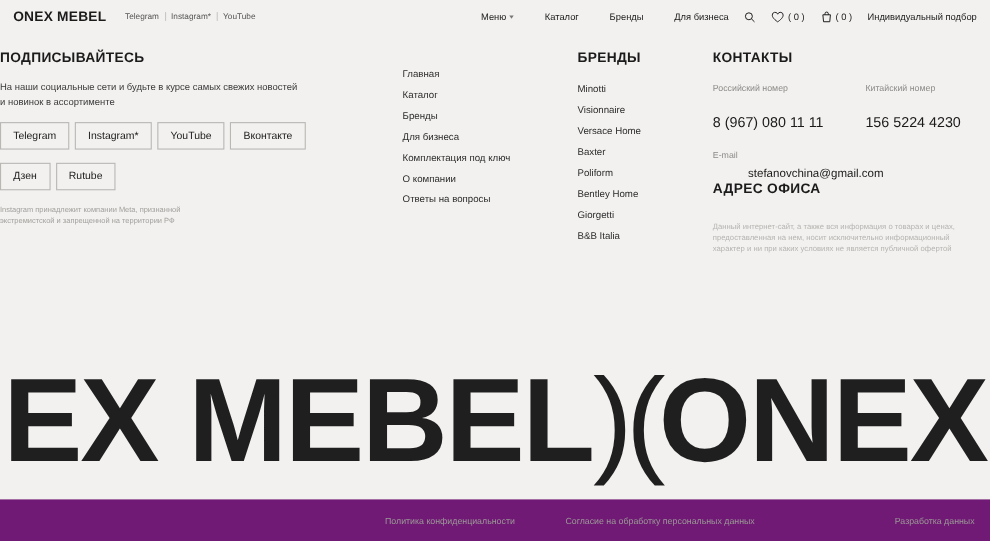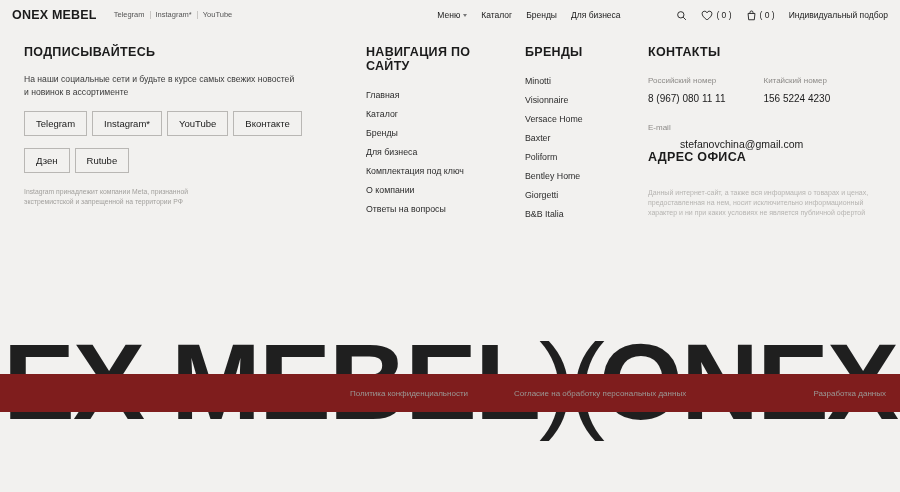--- a/index.html
+++ b/index.html
@@ -3,37 +3,37 @@
 <meta charset="utf-8">
 <style>
   * { box-sizing: border-box; margin: 0; padding: 0; }
   html, body {
     width: 900px; height: 492px;
     background: #f2f1ef;
     font-family: "Liberation Sans", sans-serif;
     color: #1b1b1b;
     overflow: hidden;
   }
-  .page { position: relative; width: 900px; height: 412px; background: #f2f1ef; }
+  .page { position: relative; width: 900px; height: 492px; background: #f2f1ef; }
 
   
   .header {
     position: absolute; top: 0; left: 0; width: 900px; height: 30px;
     display: flex; align-items: center; padding: 0 12px;
     background: #f2f1ef;
   }
   .logo { font-size: 12.5px; font-weight: 700; letter-spacing: .2px; white-space: nowrap; }
   .social-links { display: flex; align-items: center; margin-left: 12px; gap: 0; }
   .social-links a {
     font-size: 7.5px; color: #555; text-decoration: none; padding: 0 5px;
     border-right: 1px solid #c9c7c4; line-height: 8px; white-space: nowrap;
   }
   .social-links a:last-child { border-right: none; }
 
-  .main-nav { display: flex; align-items: center; gap: 14px; margin-left: 200px; }
+  .main-nav { display: flex; align-items: center; gap: 28px; margin-left: 200px; }
   .main-nav .nav-item {
     font-size: 8.5px; color: #1b1b1b; text-decoration: none; white-space: nowrap;
     display: flex; align-items: center; gap: 3px;
   }
   .caret {
     width: 0; height: 0; border-left: 2.5px solid transparent; border-right: 2.5px solid transparent;
     border-top: 3px solid #777; display: inline-block;
   }
 
   .header-right {
@@ -45,41 +45,41 @@
   .picker-link { font-size: 8.5px; color: #1b1b1b; text-decoration: none; white-space: nowrap; }
 
   
   .cols { position: absolute; top: 45px; left: 0; width: 900px; }
 
   .col-head {
     font-size: 12.5px; font-weight: 700; letter-spacing: .3px; color: #1b1b1b;
     text-transform: uppercase;
   }
 
-  .col-subscribe { position: absolute; left: 24px; top: 0; width: 290px; }
+  .col-subscribe { position: absolute; left: 0; top: 0; width: 290px; }
   .sub-desc { margin-top: 14px; font-size: 8.6px; line-height: 13px; color: #3a3a3a; width: 272px; }
   .chip-row { display: flex; gap: 5px; margin-top: 12px; }
   .chip {
     border: 1px solid #b9b7b4; background: transparent; color: #1b1b1b;
     font-size: 9.5px; font-family: "Liberation Sans", sans-serif;
     padding: 6px 11px; line-height: 11px; cursor: pointer; white-space: nowrap;
   }
   .disclaimer {
     margin-top: 14px; font-size: 6.8px; line-height: 9.5px; color: #a3a19e; width: 180px;
   }
 
   .col-nav { position: absolute; left: 366px; top: 0; width: 150px; }
   .col-brands { position: absolute; left: 525px; top: 0; width: 120px; }
   .link-list { margin-top: 17px; display: flex; flex-direction: column; gap: 9px; }
   .link-list a { font-size: 8.8px; color: #2c2c2c; text-decoration: none; white-space: nowrap; }
 
   .col-contacts { position: absolute; left: 648px; top: 0; width: 240px; }
   .phones { margin-top: 17px; display: flex; gap: 38px; }
   .phone-label { font-size: 8px; color: #8d8b88; }
-  .phone-value { font-size: 10px; color: #1b1b1b; margin-top: 8px; white-space: nowrap; }
+  .phone-value { font-size: 13px; color: #1b1b1b; margin-top: 18px; white-space: nowrap; }
   .email-label { font-size: 8px; color: #8d8b88; margin-top: 19px; }
   .email-value { font-size: 10.5px; color: #1b1b1b; margin-top: 6px; margin-left: 32px; }
 
   .office-head { font-size: 12.5px; font-weight: 700; letter-spacing: .3px; text-transform: uppercase; }
   .office-addr { margin-top: 13px; font-size: 8.8px; line-height: 13px; color: #2c2c2c; width: 232px; }
   .legal { margin-top: 24px; font-size: 7px; line-height: 10px; color: #b6b4b1; width: 225px; }
 
   
   .wordmark-band {
     position: absolute; left: 0; top: 312px; width: 900px; height: 140px;
@@ -88,21 +88,21 @@
   .wordmark {
     position: absolute; top: 50%; left: 50%; transform: translate(-50%, -50%);
     white-space: nowrap; font-size: 108px; font-weight: 700; letter-spacing: -2px;
     color: #1f1f1f; line-height: 110px;
   }
   .wordmark .paren { font-weight: 400; letter-spacing: -6px; }
 
   
   .bottom-bar {
     position: absolute; left: 0; bottom: 0; width: 900px; height: 38px;
-    display: flex; align-items: center; background: #7f1d1d;
+    display: flex; align-items: center; background: #701a75;
   }
   .bottom-bar a { font-size: 8px; color: #9b9996; text-decoration: none; white-space: nowrap; }
   .bb-1 { position: absolute; left: 350px; }
   .bb-2 { position: absolute; left: 514px; }
   .bb-3 { position: absolute; right: 14px; }
 </style>
 </head>
 <body>
 
 <div class="page">
@@ -165,21 +165,20 @@
         <button class="chip">Вконтакте</button>
       </div>
       <div class="chip-row">
         <button class="chip">Дзен</button>
         <button class="chip">Rutube</button>
       </div>
       <div class="disclaimer">Instagram принадлежит компании Meta, признанной экстремистской и запрещенной на территории РФ</div>
     </div>
 
     <div class="col-nav">
-      <div class="col-head">НАВИГАЦИЯ ПО САЙТУ</div>
       <div class="link-list">
         <a href="#">Главная</a>
         <a href="#">Каталог</a>
         <a href="#">Бренды</a>
         <a href="#">Для бизнеса</a>
         <a href="#">Комплектация под ключ</a>
         <a href="#">О компании</a>
         <a href="#">Ответы на вопросы</a>
       </div>
     </div>

